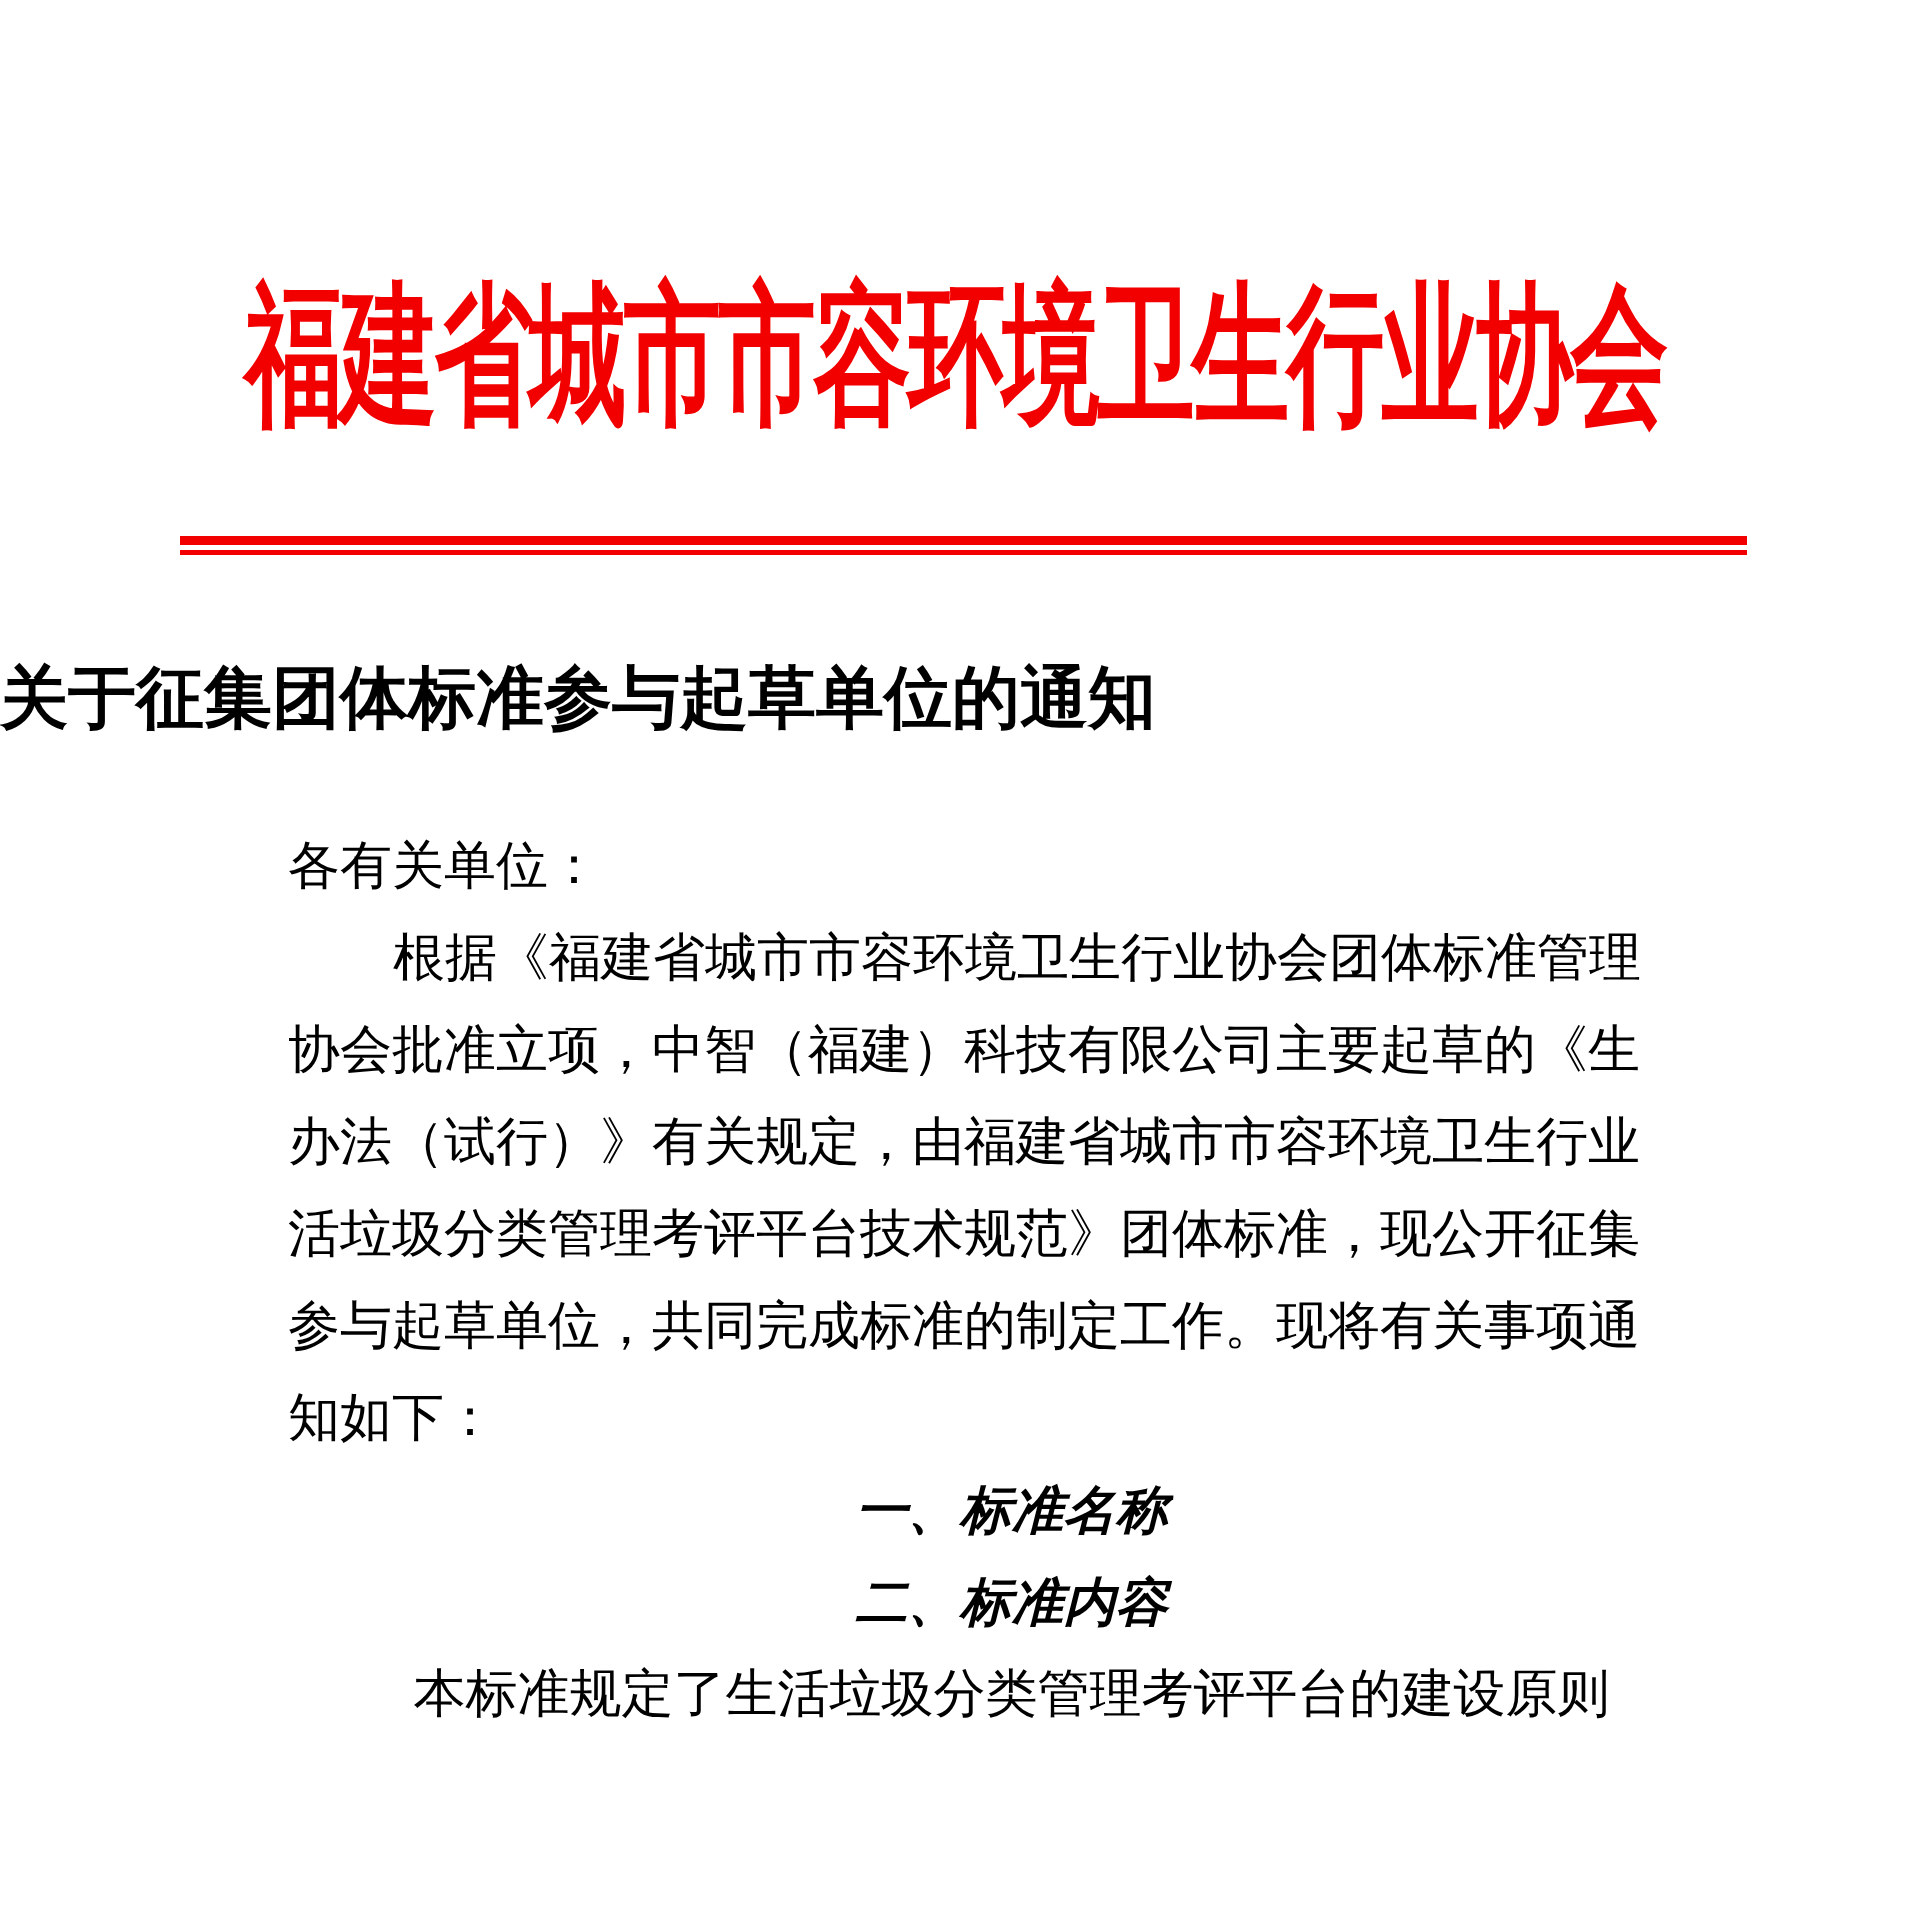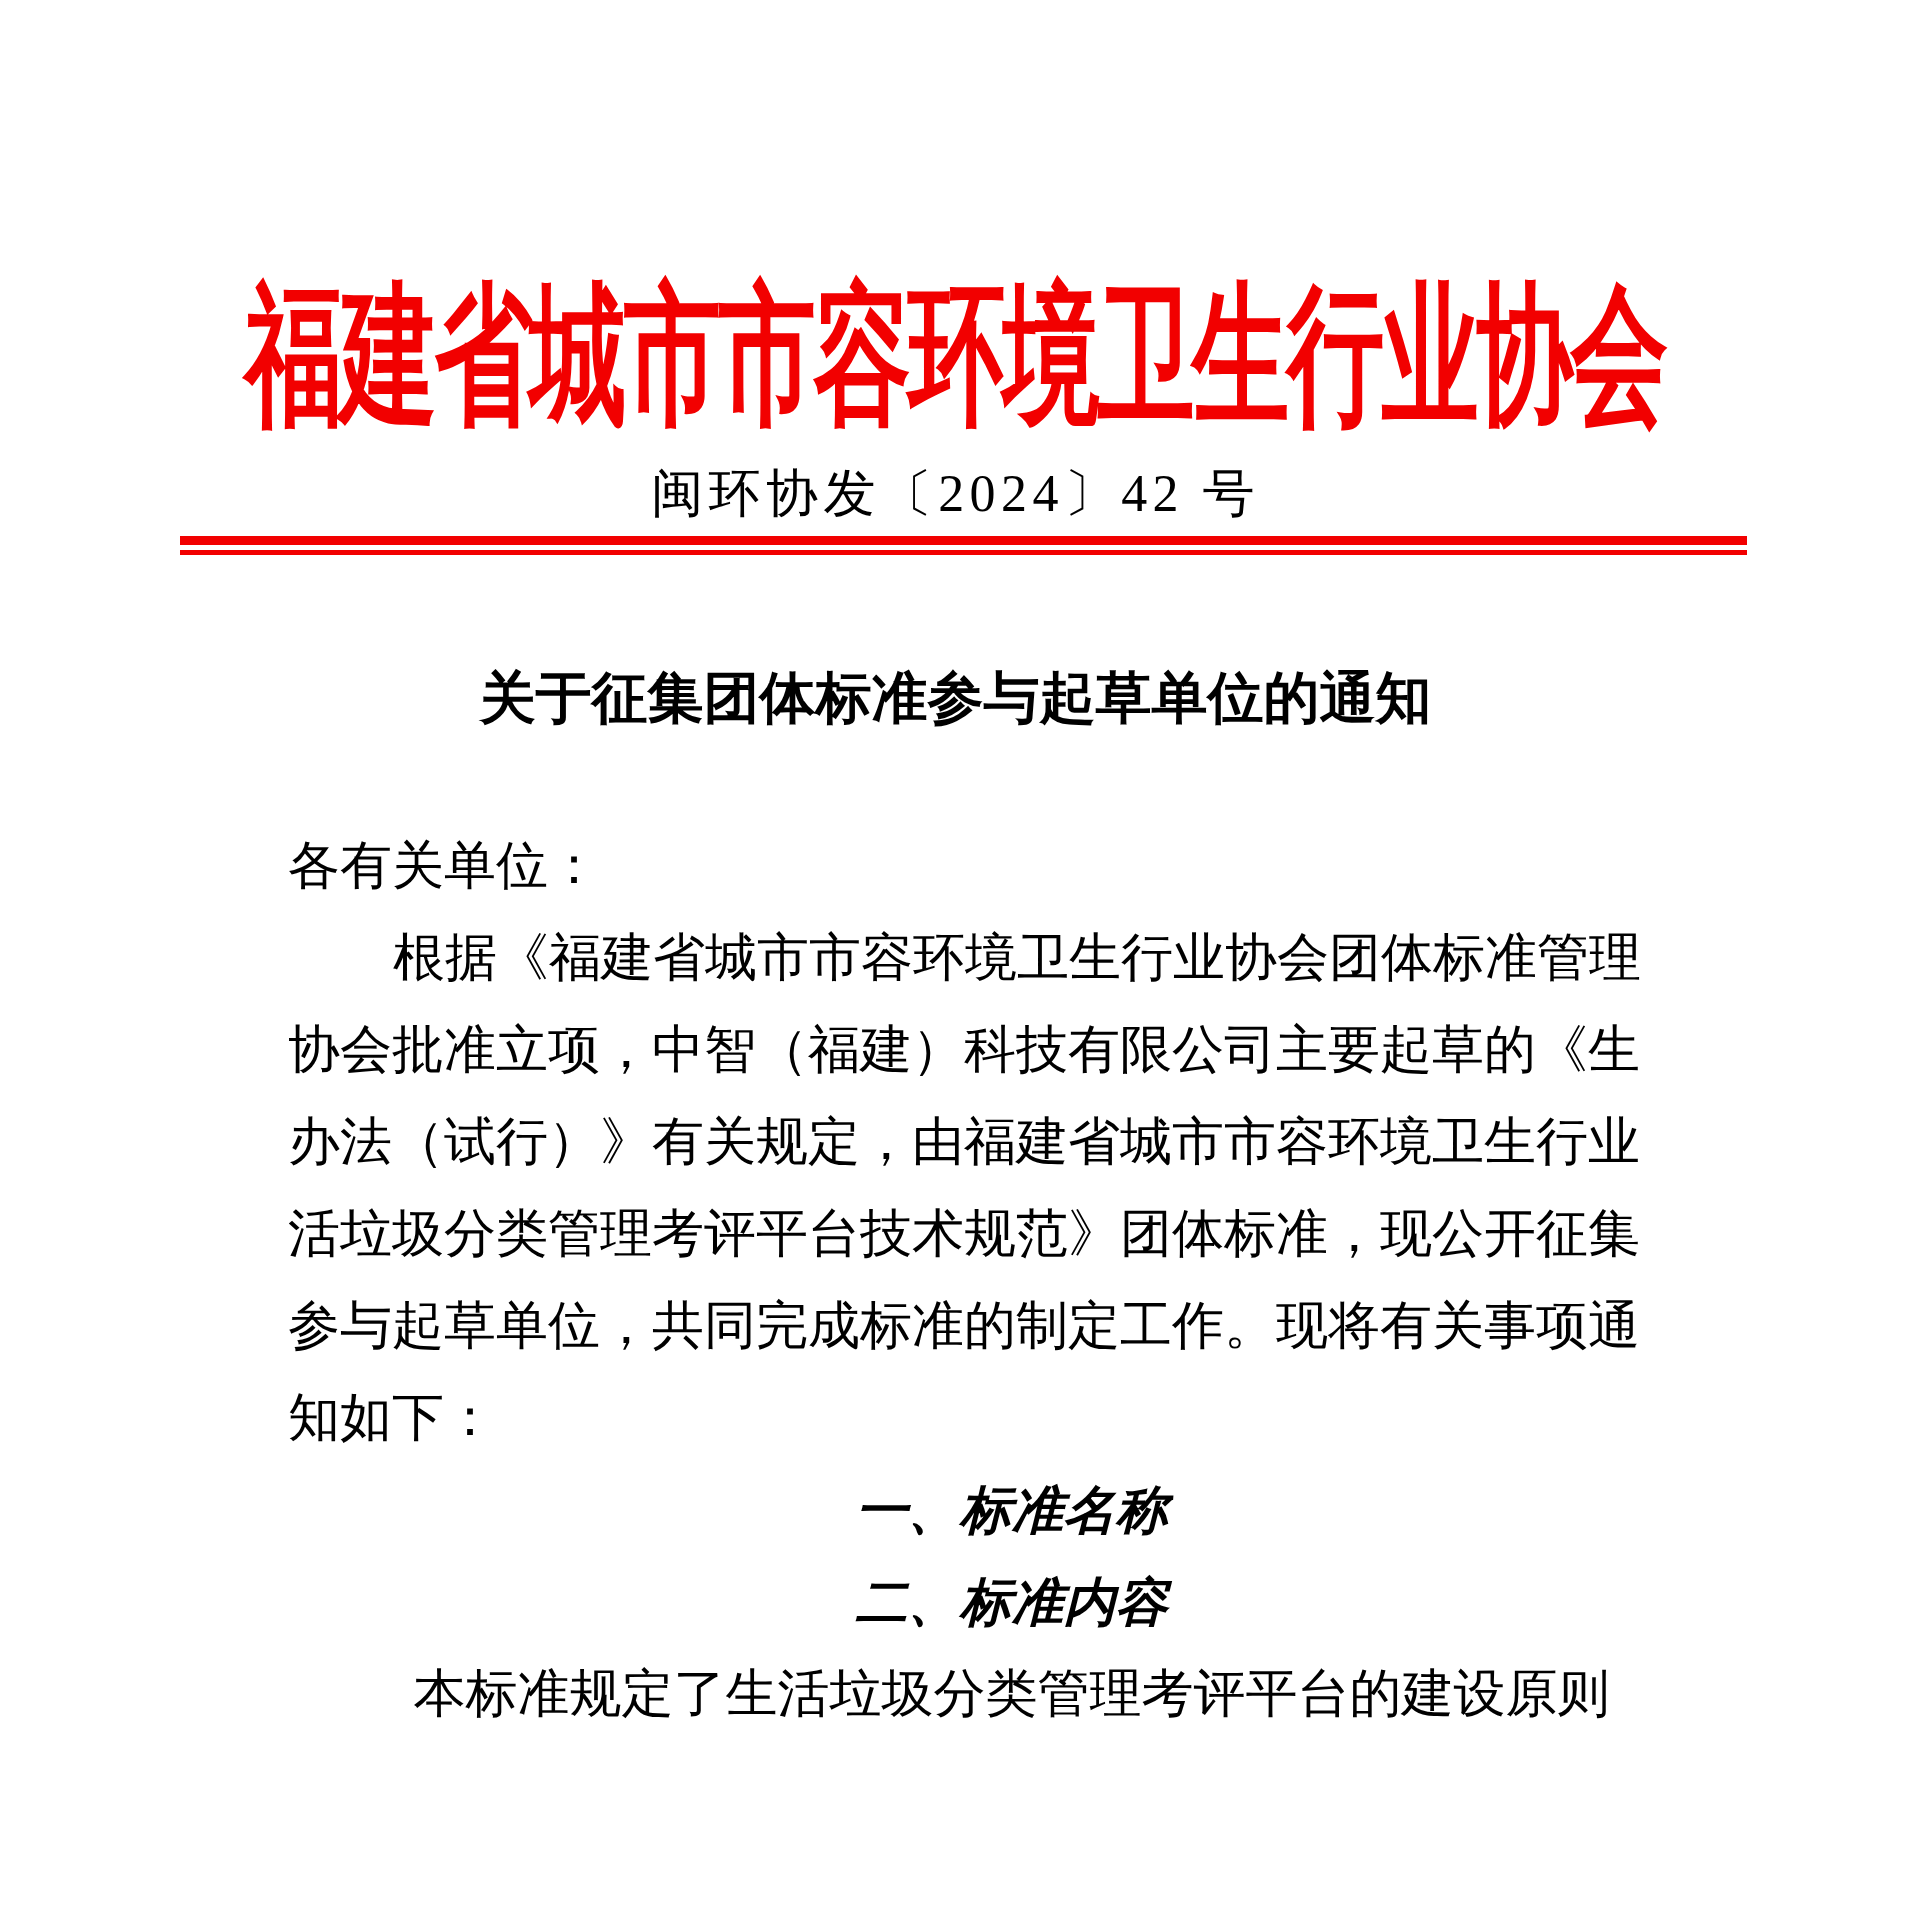--- a/index.html
+++ b/index.html
@@ -42,22 +42,21 @@
   
   .rule { position: absolute; left: 180px; width: 1567px; background: var(--red); }
   .rule-header-thick { top: 536px; height: 8.9px; }
   .rule-header-thin  { top: 550px; height: 4.6px; }
 
   
   .title {
     position: absolute;
     top: 660px; left: 0; width: 100%;
     margin: 0;
-    text-align: center;
-    font-size: 56px; line-height: 77px;
+    font-size: 68px; line-height: 77px;
     font-weight: bold;
     white-space: nowrap;
   }
 
   
   .body-block {
     position: absolute;
     left: 288px; top: 820px;
     width: 1342px;
     font-size: 52px;
@@ -74,21 +73,20 @@
     font-style: italic;
   }
 </style>
 </head>
 <body>
 
 <div class="page">
 
   <div class="org-name">福建省城市市容环境卫生行业协会</div>
 
-  <div class="doc-number">闽环协发〔2024〕42 号</div>
 
   <div class="rule rule-header-thick"></div>
   <div class="rule rule-header-thin"></div>
 
   <h1 class="title">关于征集团体标准参与起草单位的通知</h1>
 
   <div class="body-block">
       <div class="line">各有关单位：</div>
       <div class="line indent">根据《福建省城市市容环境卫生行业协会团体标准管理</div>
       <div class="line">协会批准立项，中智（福建）科技有限公司主要起草的《生</div>

